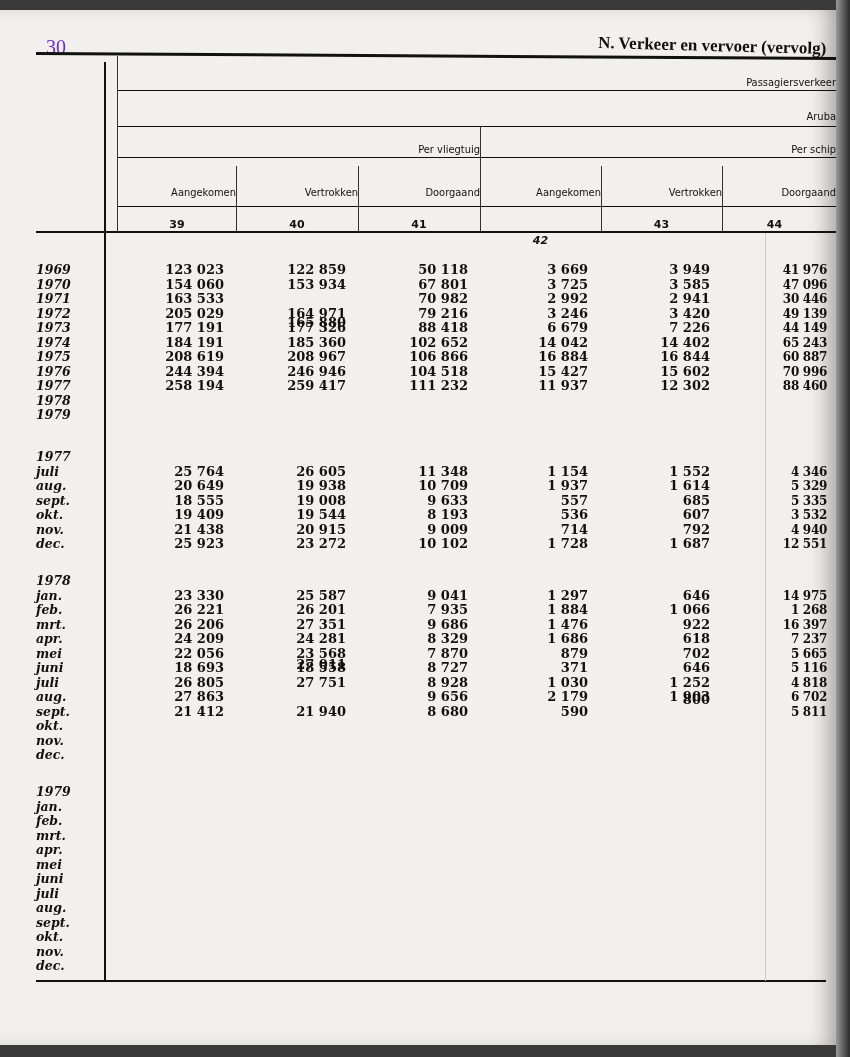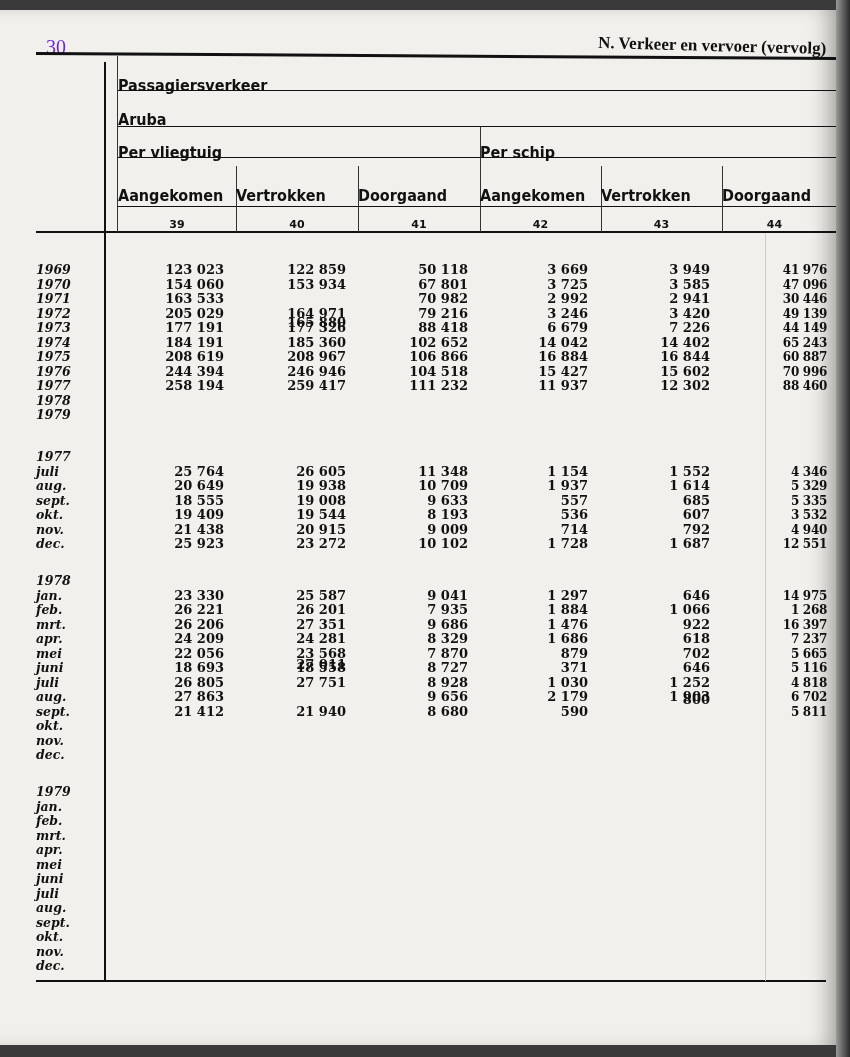--- a/index.html
+++ b/index.html
@@ -23,21 +23,21 @@
     font-family: "Liberation Serif", serif; font-size: 20px; color: #6d28d9;
   }
   .section-title {
     position: absolute; right: 12px; top: 26px;
     font-family: "Liberation Serif", serif; font-weight: bold; font-size: 17px; color: #111;
     transform: rotate(1.5deg);
   }
   .rule { position: absolute; background: #111; }
   .hdr {
     position: absolute; font-family: "DejaVu Sans Condensed", "DejaVu Sans", sans-serif;
-    font-weight: bold; font-size: 16px; color: #111; text-align: left;
+    font-weight: normal; font-size: 11px; color: #111; text-align: right;
   }
   .colnum {
     position: absolute; font-family: "DejaVu Sans", sans-serif;
     font-size: 11px; color: #111; text-align: center; font-weight: bold;
   }
   .vline { position: absolute; width: 1px; background: #333; }
   .label {
     position: absolute; left: 36px; width: 70px;
     font-family: "DejaVu Serif", serif; font-style: italic; font-weight: bold;
     font-size: 12.5px; color: #111; line-height: 14.5px;
@@ -81,21 +81,21 @@
   <div class="hdr" style="left:118px; top:176px; width:118px;">Aangekomen</div>
   <div class="hdr" style="left:236px; top:176px; width:122px;">Vertrokken</div>
   <div class="hdr" style="left:358px; top:176px; width:122px;">Doorgaand</div>
   <div class="hdr" style="left:480px; top:176px; width:121px;">Aangekomen</div>
   <div class="hdr" style="left:601px; top:176px; width:121px;">Vertrokken</div>
   <div class="hdr" style="left:722px; top:176px; width:114px;">Doorgaand</div>
 
   <div class="colnum" style="left:118px; top:208px; width:118px;">39</div>
   <div class="colnum" style="left:236px; top:208px; width:122px;">40</div>
   <div class="colnum" style="left:358px; top:208px; width:122px;">41</div>
-  <div class="colnum" style="left:480px; top:208px; width:121px;">42</div>
+  <div class="colnum" style="left:480px; top:224px; width:121px;font-style:italic;">42</div>
   <div class="colnum" style="left:601px; top:208px; width:121px;">43</div>
   <div class="colnum" style="left:722px; top:208px; width:105px;">44</div>
 
   <div id="table-body">
       <div class="label" style="top: 253px;">1969</div>
       <div class="num" style="top: 253px; left: 124px; width: 100px;">123 023</div>
       <div class="num" style="top: 253px; left: 246px; width: 100px;">122 859</div>
       <div class="num" style="top: 253px; left: 368px; width: 100px;">50 118</div>
       <div class="num" style="top: 253px; left: 488px; width: 100px;">3 669</div>
       <div class="num" style="top: 253px; left: 610px; width: 100px;">3 949</div>

